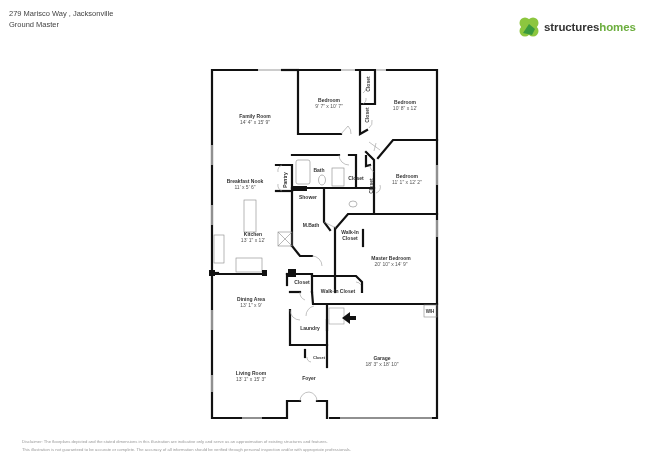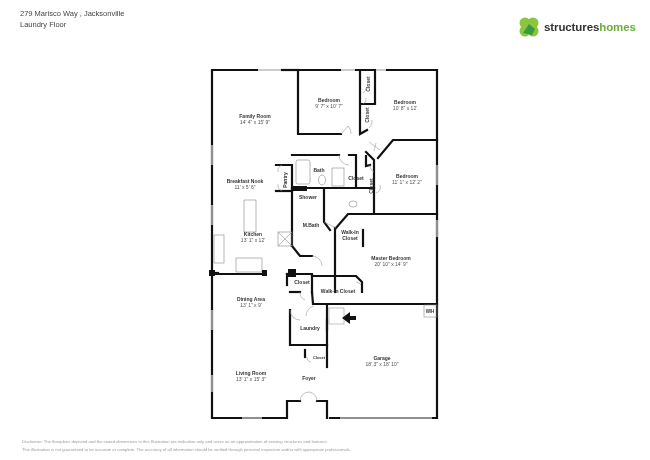--- a/index.html
+++ b/index.html
@@ -1,34 +1,34 @@
 <!DOCTYPE html>
 <html><head>
 <meta charset="utf-8">
 <style>
   html,body{margin:0;padding:0;background:#fff;}
   body{width:650px;height:460px;position:relative;overflow:hidden;font-family:"Liberation Sans",sans-serif;color:#333;}
-  .hdr{position:absolute;left:20px;top:8px;font-size:7.5px;line-height:11px;color:#444;}
+  .hdr{position:absolute;left:9px;top:8px;font-size:7.5px;line-height:11px;color:#444;}
   .logo{position:absolute;left:518px;top:16px;display:flex;align-items:center;}
   .logo-text{font-size:11.5px;font-weight:bold;margin-left:4px;letter-spacing:-0.1px;}
   .logo-text .a{color:#333;}
   .logo-text .b{color:#6cae3e;}
   svg.plan{position:absolute;left:0;top:0;}
   .lbl{position:absolute;text-align:center;font-size:5px;line-height:6px;color:#333;white-space:nowrap;transform:translateX(-50%);}
   .lbl .n{font-weight:bold;display:block;}
   .lbl .d{display:block;color:#555;}
   .vlbl{position:absolute;font-size:5px;font-weight:bold;color:#333;transform:translate(-50%,-50%) rotate(-90deg);white-space:nowrap;}
   .disc{position:absolute;left:22px;top:438px;font-size:4.2px;line-height:8px;color:#999;}
 </style>
 </head>
 <body>
 
 <div class="hdr">
   <div>279 Marisco Way , Jacksonville</div>
-  <div>Laundry Floor</div>
+  <div>Ground Master</div>
 </div>
 
 <div class="logo">
   <svg width="22" height="22" viewBox="0 0 22 22">
     <circle cx="7" cy="7" r="5.5" fill="#8cc63f"></circle>
     <circle cx="15" cy="7" r="5.5" fill="#8cc63f"></circle>
     <circle cx="7" cy="15" r="5.5" fill="#8cc63f"></circle>
     <circle cx="15" cy="15" r="5.5" fill="#8cc63f"></circle>
     <path d="M5 17 L11 8 L17 13 L14 19 Z" fill="#3a9a3e"></path>
   </svg>

